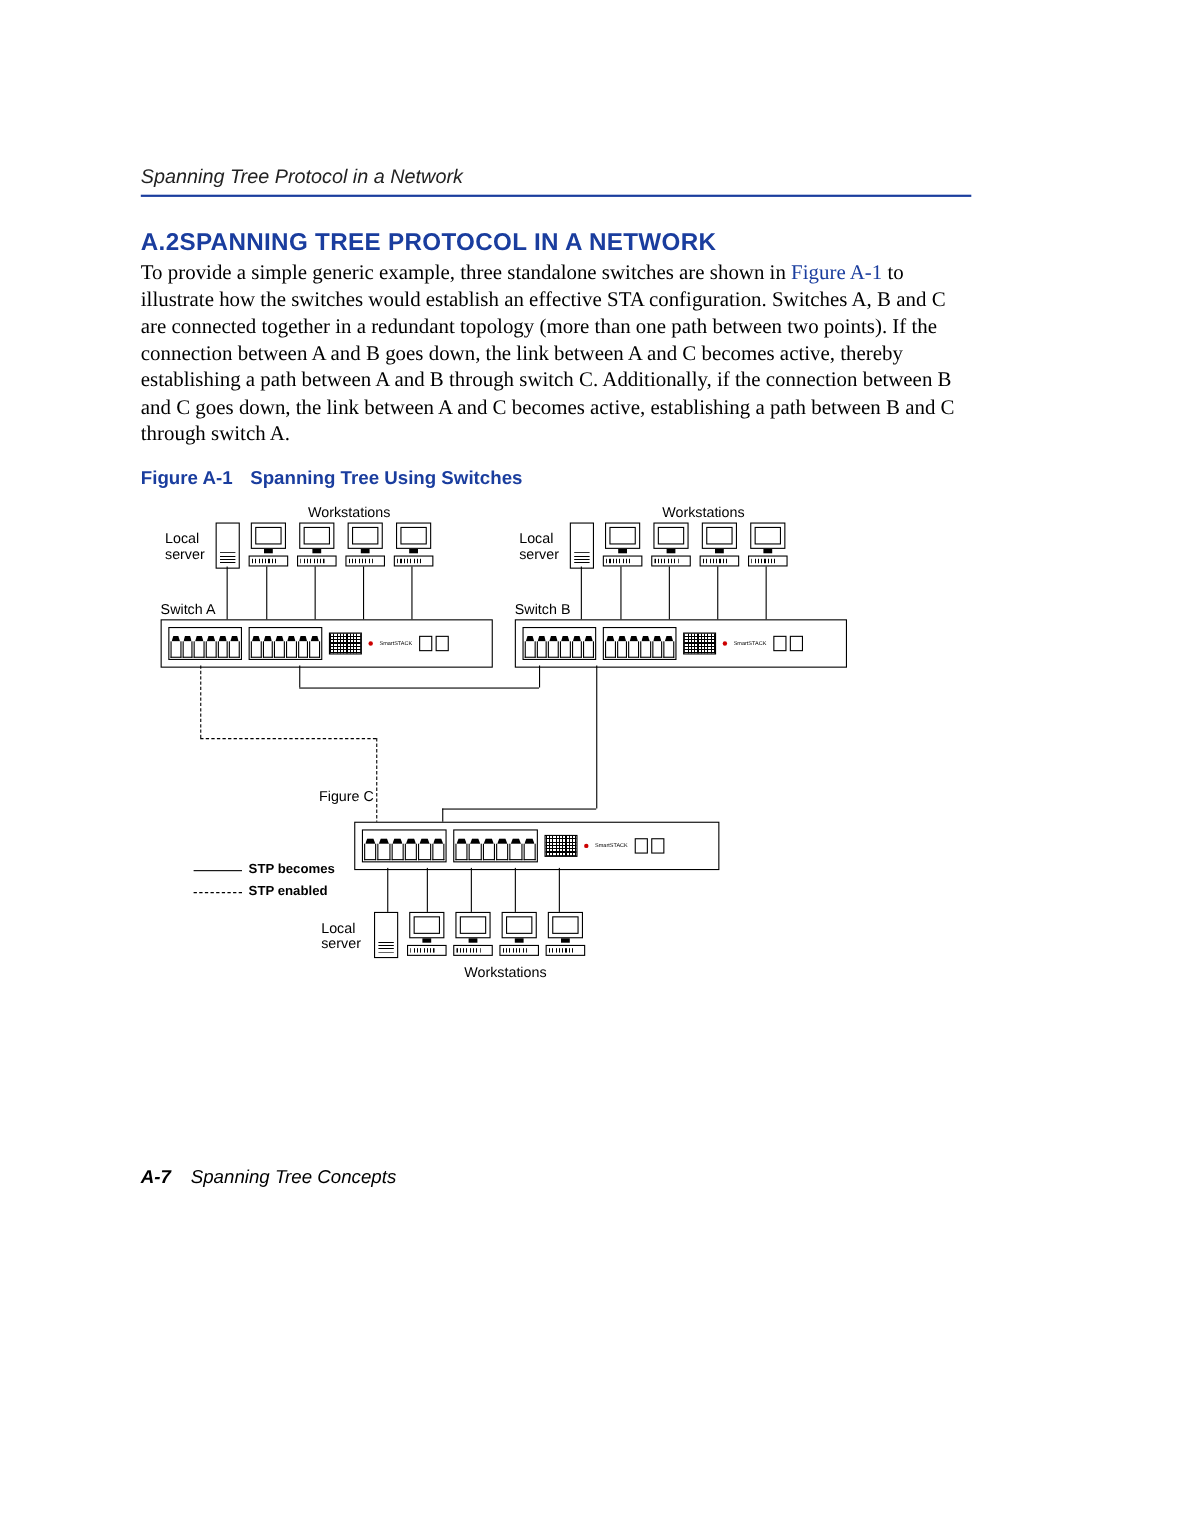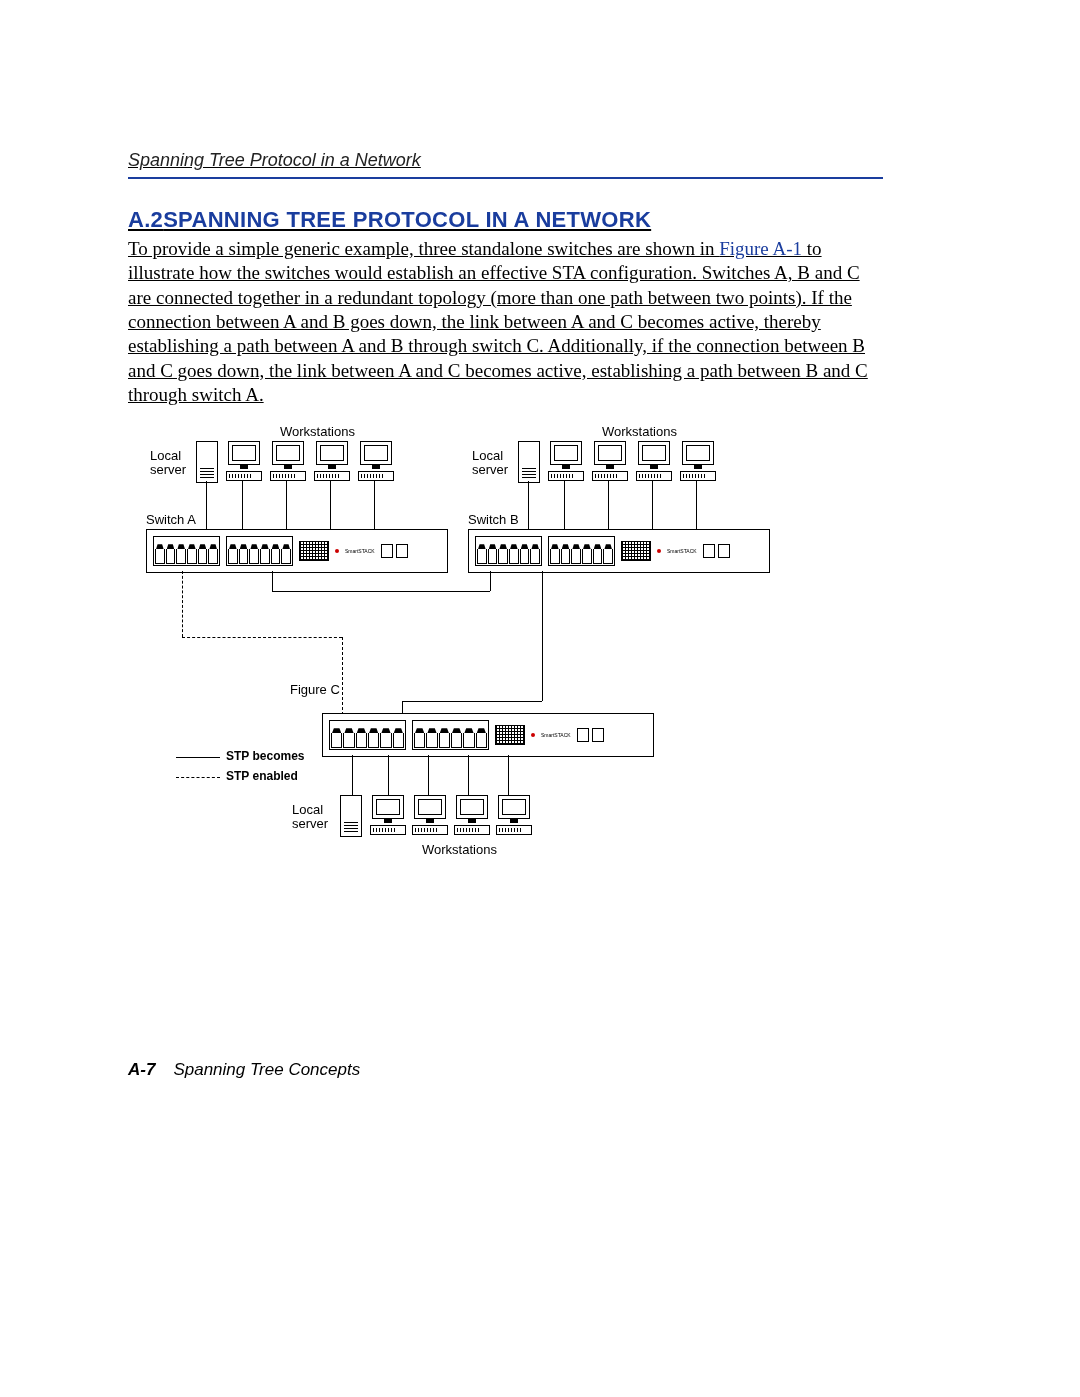--- a/index.html
+++ b/index.html
@@ -7,21 +7,20 @@
     background: #fff;
     margin: 0;
     padding: 0;
   }
   .page {
     width: 976px;
     height: 1397px;
     position: relative;
     box-sizing: border-box;
     padding: 150px 93px 0 128px;
-    text-decoration: underline;
   }
   .running-head {
     font-family: Arial, Helvetica, sans-serif;
     font-style: italic;
     font-size: 18px;
     color: #222;
     padding-bottom: 6px;
     border-bottom: 2px solid #1a3d9e;
     margin-bottom: 28px;
   }
@@ -184,20 +183,23 @@
   <div class="running-head">Spanning Tree Protocol in a Network</div>
 
   <div class="sec-heading">
     <span class="num">A.2</span><span>SPANNING TREE PROTOCOL IN A NETWORK</span>
   </div>
 
   <p class="body-para">
     <span>To provide a simple generic example, three standalone switches are shown in </span><span class="fig-link">Figure A-1</span><span> to illustrate how the switches would establish an effective STA configuration. Switches A, B and C are connected together in a redundant topology (more than one path between two points). If the connection between A and B goes down, the link between A and C becomes active, thereby establishing a path between A and B through switch C. Additionally, if the connection between B and C goes down, the link between A and C becomes active, establishing a path between B and C through switch A.</span>
   </p>
 
+  <div class="fig-caption">
+    <span class="num">Figure A-1</span><span>Spanning Tree Using Switches</span>
+  </div>
 
   <div class="figure-box">
 
     <div class="label" style="left:138px; top:0;">Workstations</div>
     <div class="label" style="left:8px; top:24px; white-space:pre;">Local
 server</div>
     <div class="server" style="left:54px; top:16px;"></div>
     <div class="ws" style="left:84px;  top:16px;">
         <div class="mon"></div>
         <div class="stand"></div>

